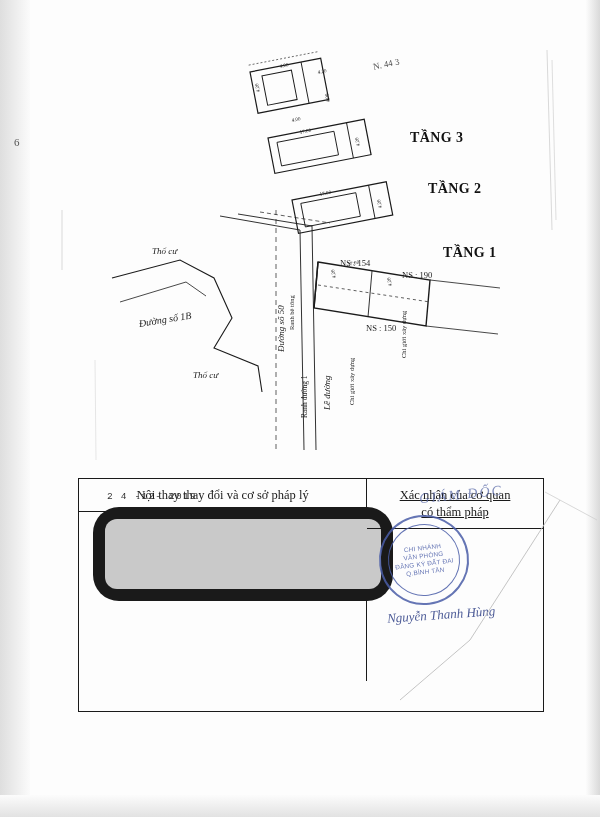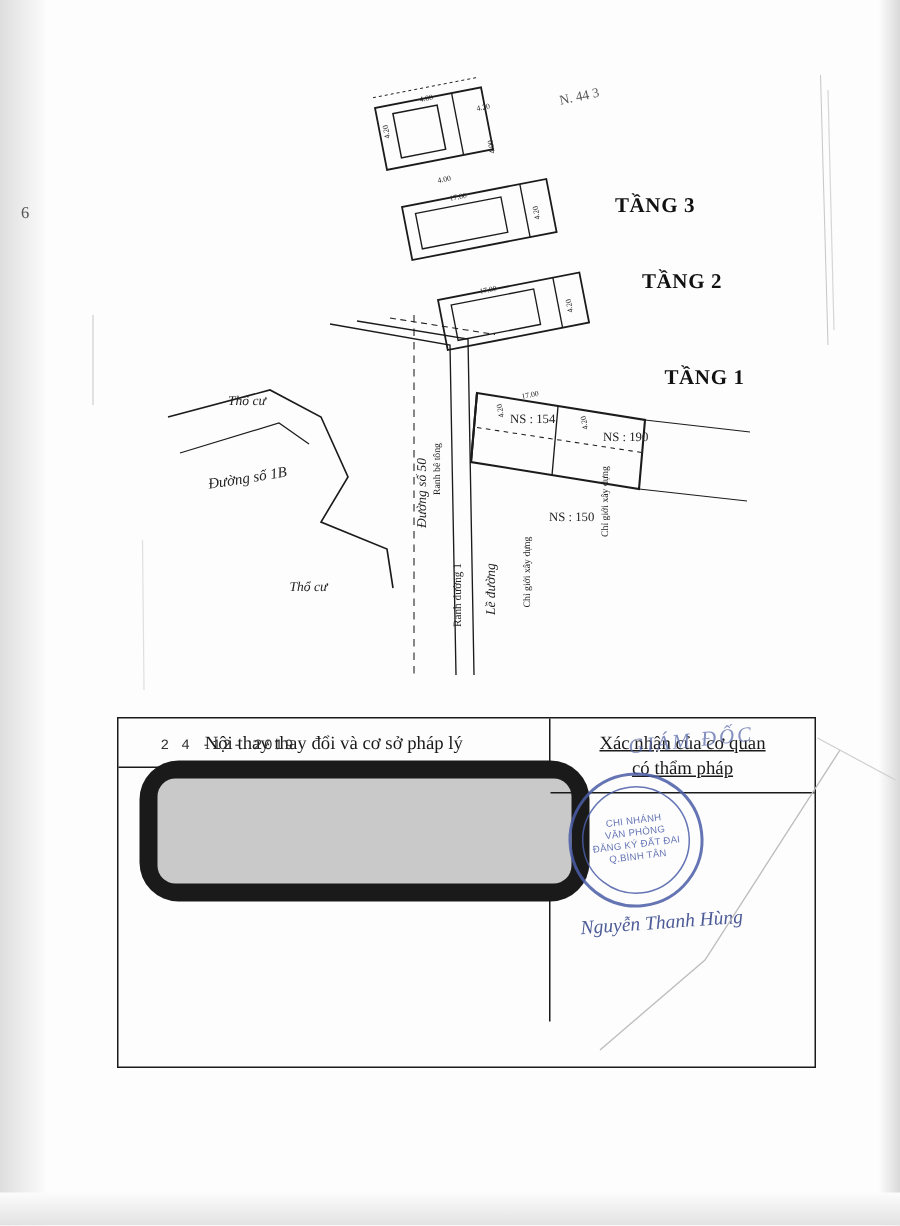--- a/index.html
+++ b/index.html
@@ -80,21 +80,20 @@
   }
   .tang3 { left: 410px; top: 100px; }
   .tang2 { left: 428px; top: 151px; }
   .tang1 { left: 443px; top: 215px; text-align: right; }
 
   .small-note {
     position: absolute;
     font-size: 8.5px;
     color: #222;
     font-family: "Liberation Serif", serif;
-    margin-top: 16px;
   }
   .ns154 { left: 340px; top: 228px; }
   .ns149 { left: 402px; top: 240px; }
   .ns150 { left: 366px; top: 293px; }
   .thocu1 { left: 152px; top: 216px; font-size: 9px; font-style: italic;}
   .thocu2 { left: 193px; top: 340px; font-size: 9px; font-style: italic;}
 
   .rot-label {
     position: absolute;
     font-size: 8.5px;

